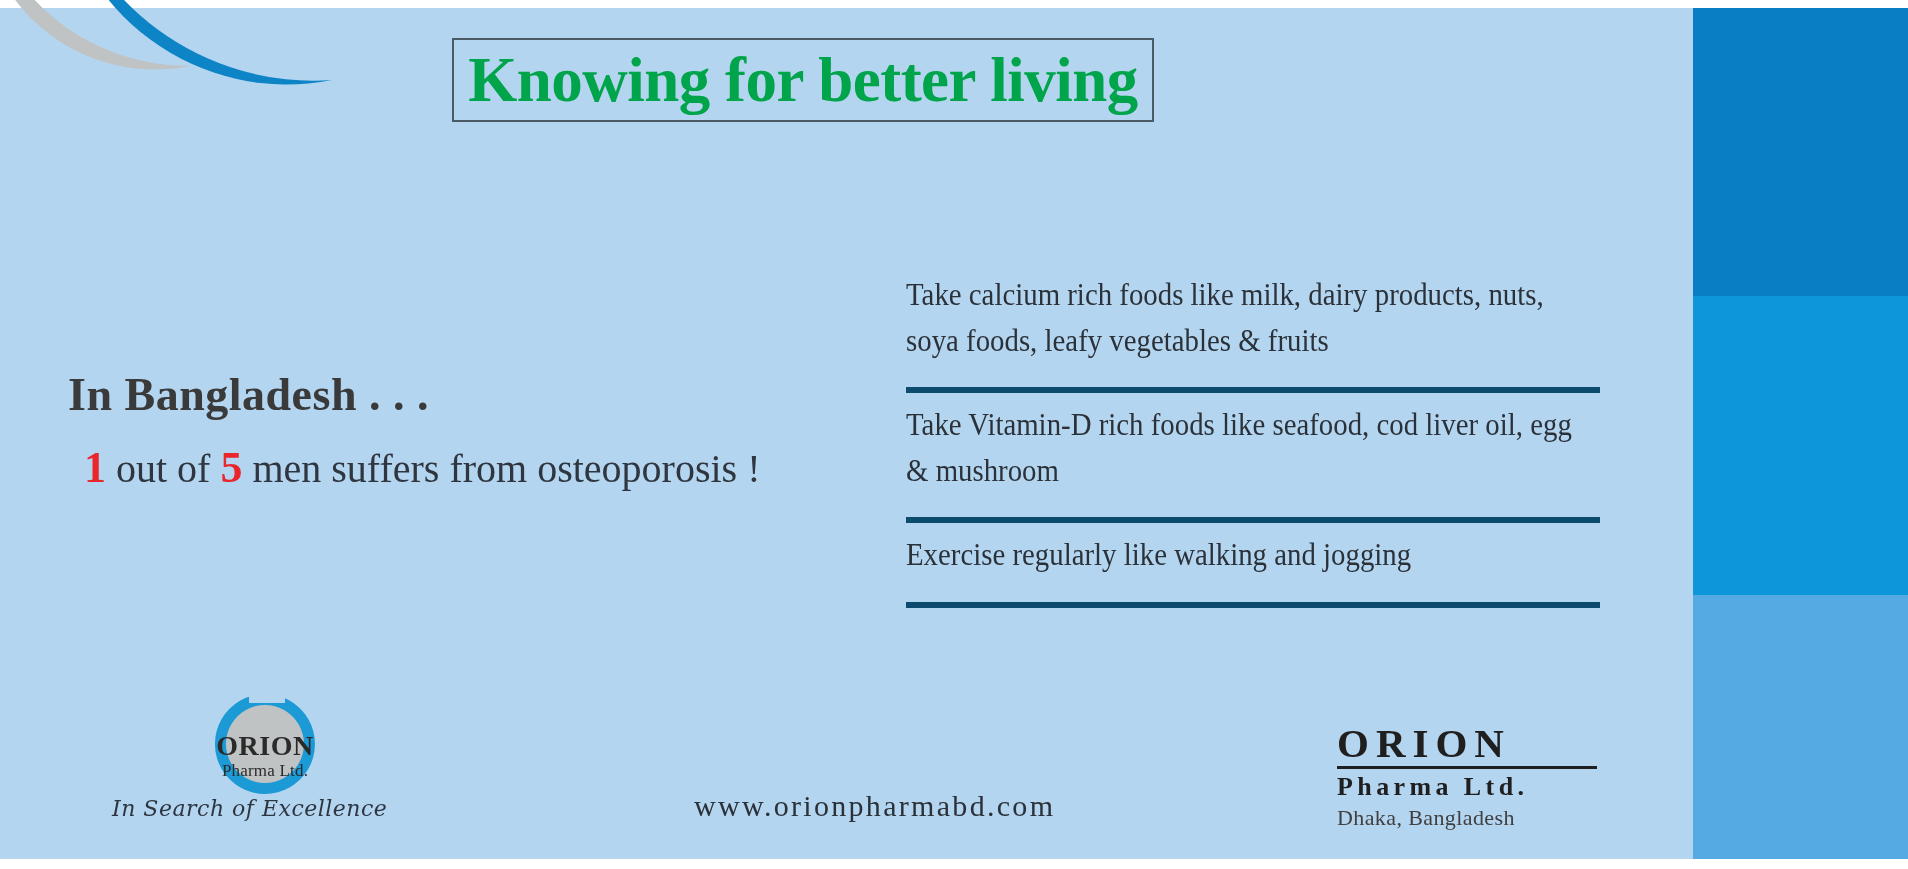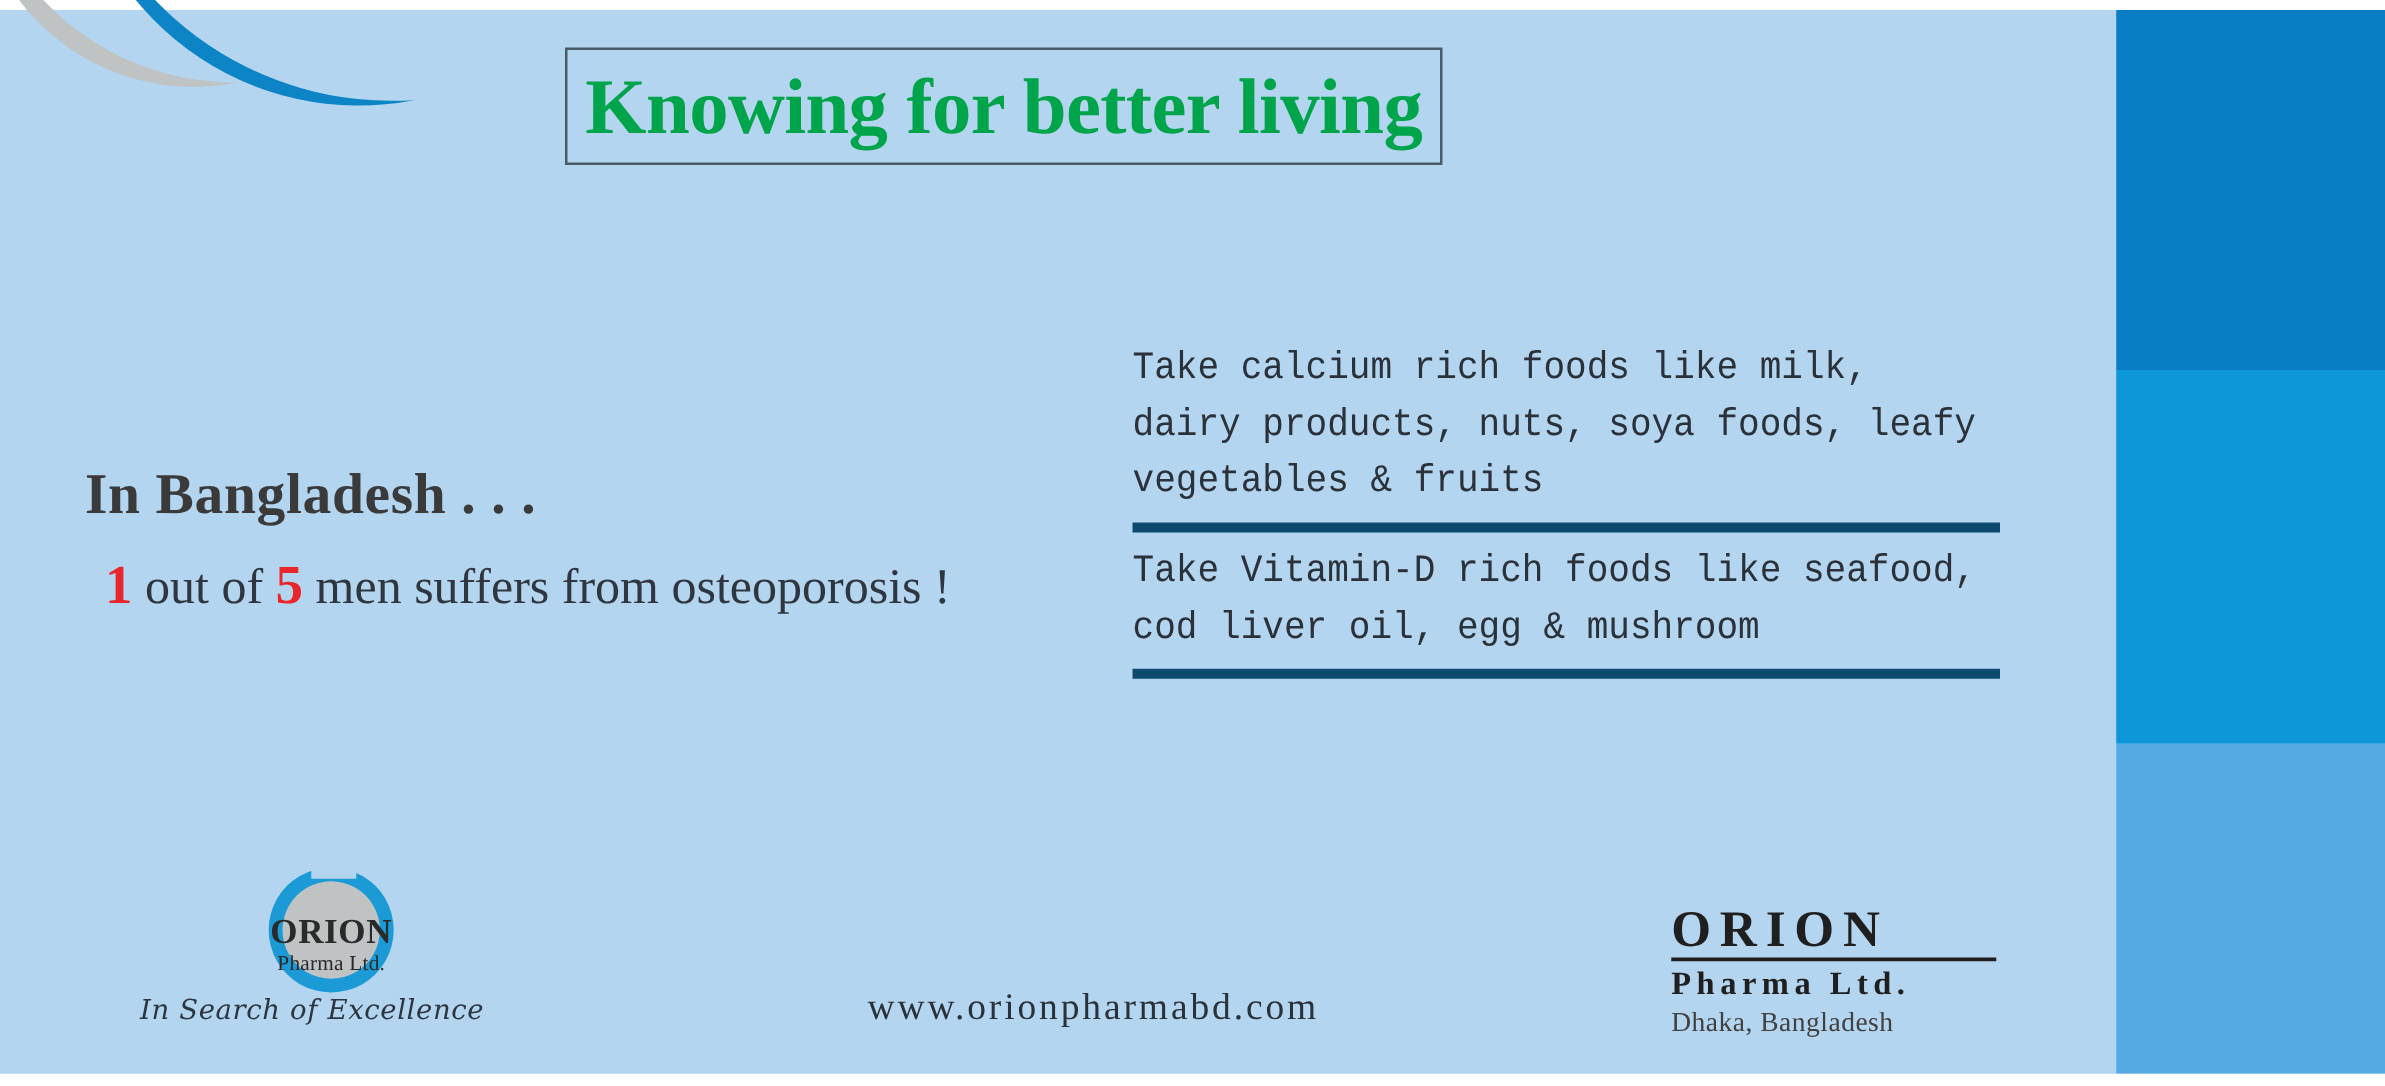--- a/index.html
+++ b/index.html
@@ -49,21 +49,21 @@
   .bar-1 { top: 8px;   height: 288px; background: #0a7ec4; }
   .bar-2 { top: 296px; height: 299px; background: #0d96d9; }
   .bar-3 { top: 595px; height: 264px; background: #55aae3; }
 
   
   .title-box {
     position: absolute;
     left: 452px;
     top: 38px;
     width: 702px;
-    height: 94px;
+    height: 84px;
     border: 2px solid #4a5b66;
     box-sizing: border-box;
     display: flex;
     align-items: center;
     justify-content: center;
   }
   .title-text {
     font-size: 63px;
     font-weight: bold;
     color: #00a44a;
@@ -101,24 +101,23 @@
   }
 
   
   .advice-list {
     position: absolute;
     left: 906px;
     top: 272px;
     width: 694px;
   }
   .advice-item {
-    border-bottom: 8px solid #0c4a6e;
-    padding: 0 0 9px 0;
+    border-bottom: 6px solid #0c4a6e;
+    padding: 0 0 24px 0;
     margin: 0 0 9px 0;
-    font-family: Liberation Mono, monospace;
   }
   .advice-item:first-child {
     padding-top: 0;
   }
   .advice-text {
     display: block;
     font-size: 31px;
     color: #2b3138;
     line-height: 1.47;
     font-stretch: condensed;
@@ -251,20 +250,23 @@
       <span class="stat-num">1</span><span> out of </span><span class="stat-num">5</span><span> men suffers from osteoporosis !</span>
     </div>
   </div>
 
   <div class="advice-list">
     <div class="advice-item">
       <span class="advice-text">Take calcium rich foods like milk, dairy products, nuts, soya foods, leafy vegetables &amp; fruits</span>
     </div>
     <div class="advice-item">
       <span class="advice-text">Take Vitamin-D  rich foods like seafood, cod liver oil, egg &amp; mushroom</span>
+    </div>
+    <div class="advice-item">
+      <span class="advice-text">Exercise regularly like walking and jogging</span>
     </div>
   </div>
 
   <div class="logo-left">
     <svg class="logo-mark" viewBox="0 0 120 112" xmlns="http://www.w3.org/2000/svg">
       <circle cx="60" cy="56" r="41" fill="#bfc3c4"></circle>
       <path d="M 60 6
                A 50 50 0 1 1 59.9 6
                L 59.9 17
                A 39 39 0 1 0 60 17 Z" fill="#1b9ad6"></path>

